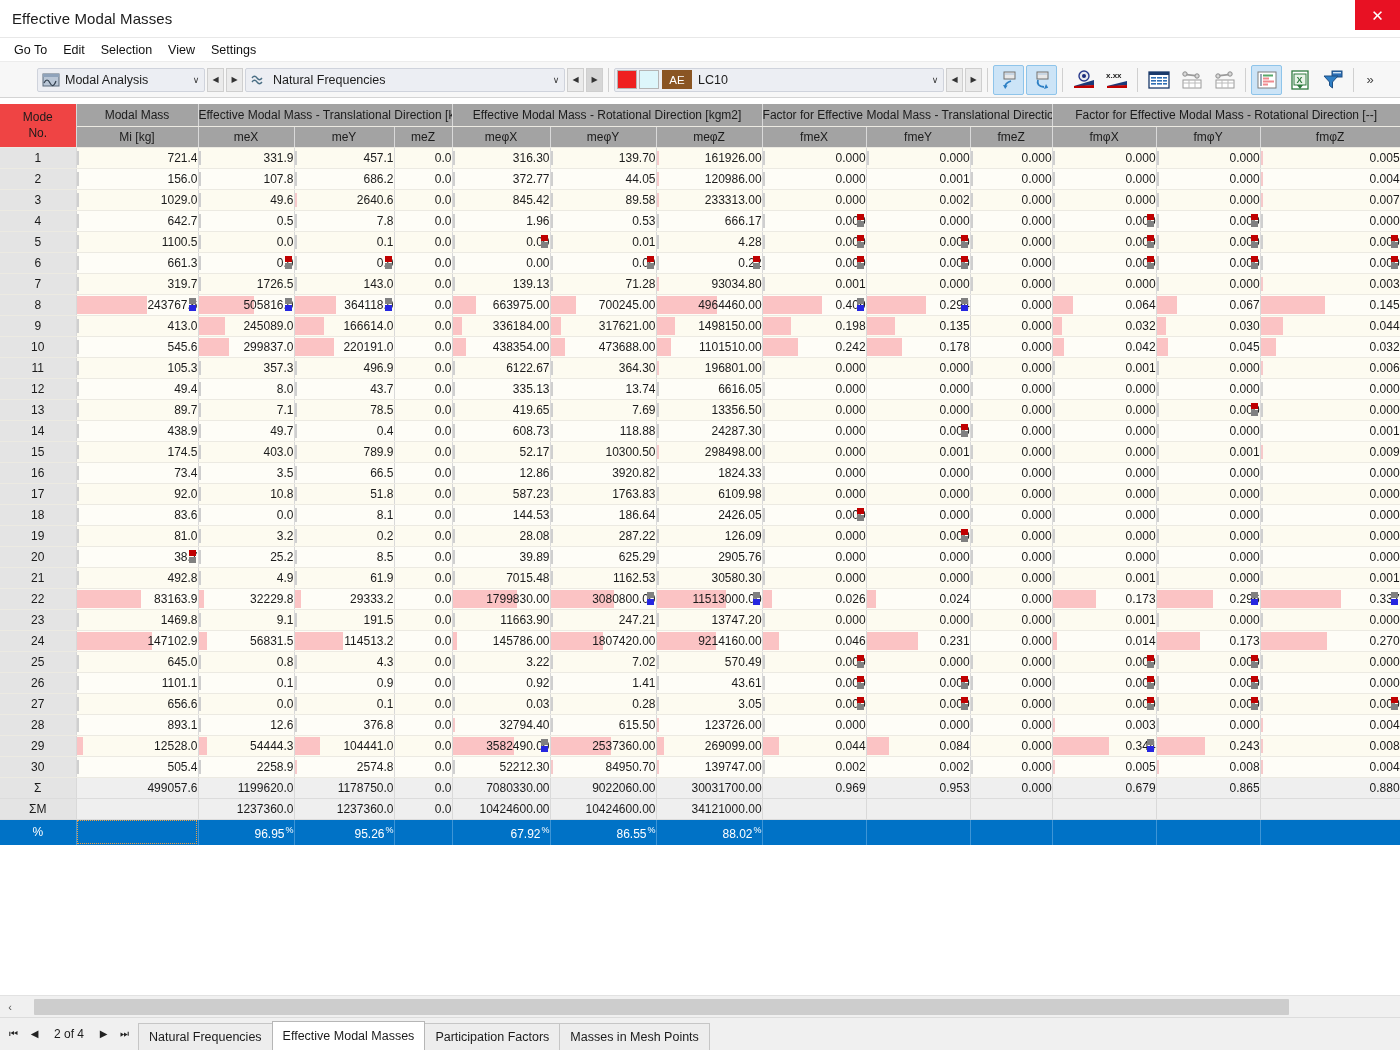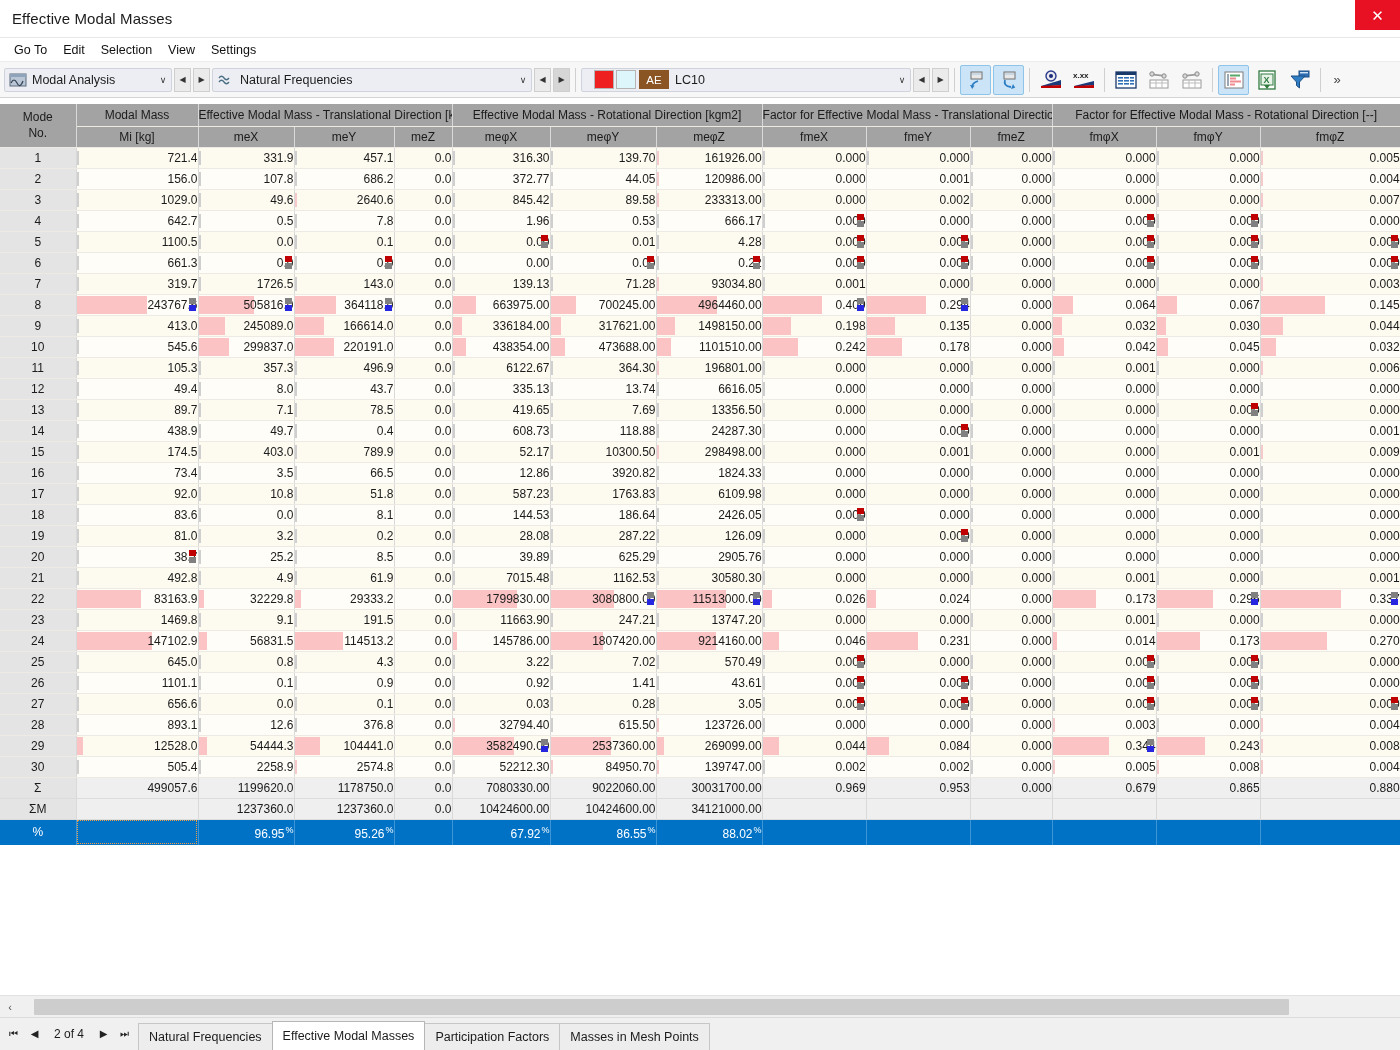--- a/index.html
+++ b/index.html
@@ -63,21 +63,21 @@
   .combo .carrow {
     width: 16px; text-align: center; font-size: 9px; color: #333; flex: 0 0 auto;
   }
   .spinbtn {
     width: 17px; height: 24px;
     display: flex; align-items: center; justify-content: center;
     background: #ebebeb; border: 1px solid #cfcfcf;
     font-size: 8px; color: #333; cursor: pointer;
   }
   .spinbtn.act { background: #d6d6d6; }
-  .combo1 { width: 168px; }
+  .combo1 { width: 168px; margin-left: 33px; }
   .combo2 { width: 320px; }
   .combo3 { width: 330px; }
   .sep { width: 1px; height: 24px; background: #d0d0d0; margin: 0 3px; }
 
   .swatch { width: 20px; height: 19px; border: 1px solid #b5b5b5; flex: 0 0 auto;}
   .lcbadge {
     height: 19px; min-width: 30px; background: #8a5523; color: #fff;
     font-size: 11.5px; display: flex; align-items: center; justify-content: center;
     padding: 0 6px; flex: 0 0 auto;
   }
@@ -106,21 +106,21 @@
   }
   thead th {
     background: #a3a3a3; color: #1b1b1b;
     text-align: center; font-weight: normal;
     border-bottom: 1px solid #c9c9c9;
     border-right: 1px solid #c9c9c9;
     height: 22px; line-height: 22px;
   }
   thead tr.grp th { height: 22px; }
   thead tr.sub th { height: 21px; }
-  th.corner { background: #a3a3a3; }
+  th.corner { background: #ef4444; }
   .modeno {
     background: #e4e4e4; text-align: center;
     border-right: 1px solid #c9c9c9;
     color: #1b1b1b;
   }
   tbody tr:nth-child(odd) td { background: #fdfbf0; }
   tbody tr:nth-child(even) td { background: #fefdf7; }
   tbody tr:nth-child(odd) td.modeno,
   tbody tr:nth-child(even) td.modeno { background: #e4e4e4; }
 
@@ -240,21 +240,21 @@
         </svg>
     </span>
     <span class="ctext">Natural Frequencies</span>
     <span class="carrow">∨</span>
   </div>
   <div class="spinbtn">◀</div>
   <div class="spinbtn act">▶</div>
 
   <div class="sep"></div>
 
-  <div class="combo combo3" style="padding-left:12px;">
+  <div class="combo combo3" style="padding-left:2px;">
     <span class="swatch" style="background:#ef2020;"></span>
     <span class="swatch" style="background:#ddf6fb; margin-left:2px;"></span>
     <span class="lcbadge" style="margin-left:3px;">AE</span>
     <span class="lclabel">LC10</span>
     <span class="ctext"></span>
     <span class="carrow">∨</span>
   </div>
   <div class="spinbtn">◀</div>
   <div class="spinbtn">▶</div>
 

